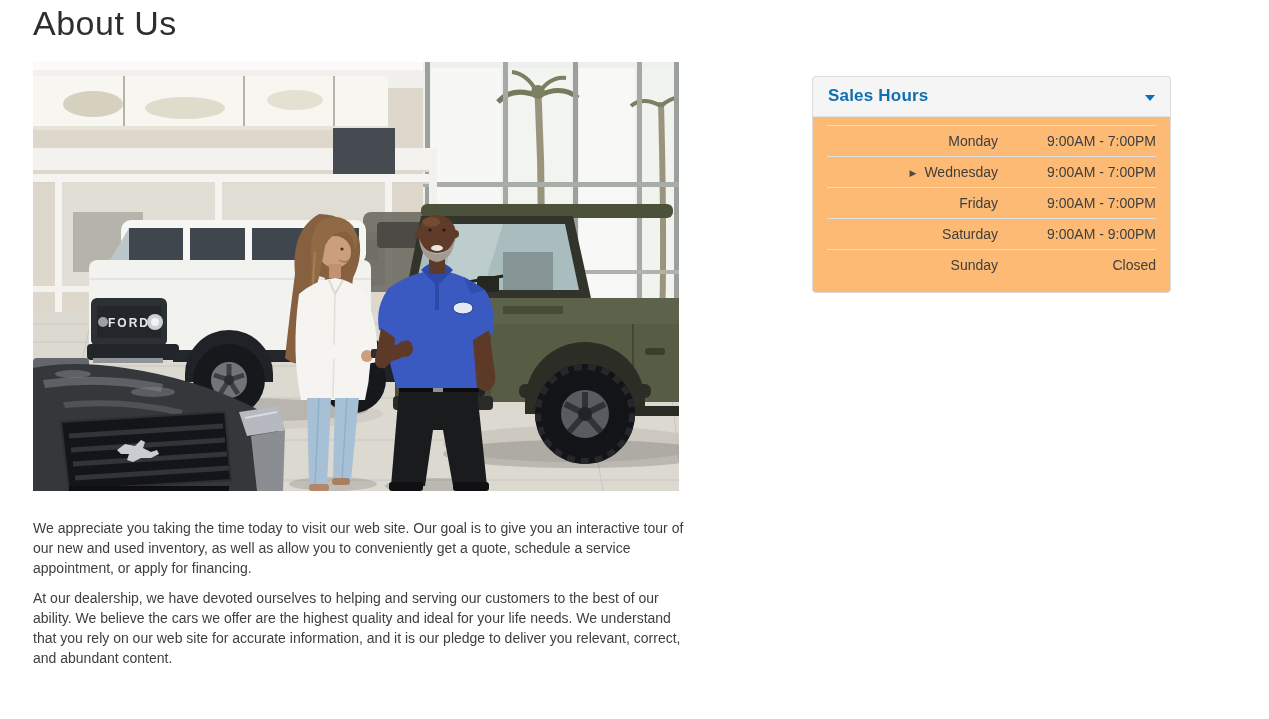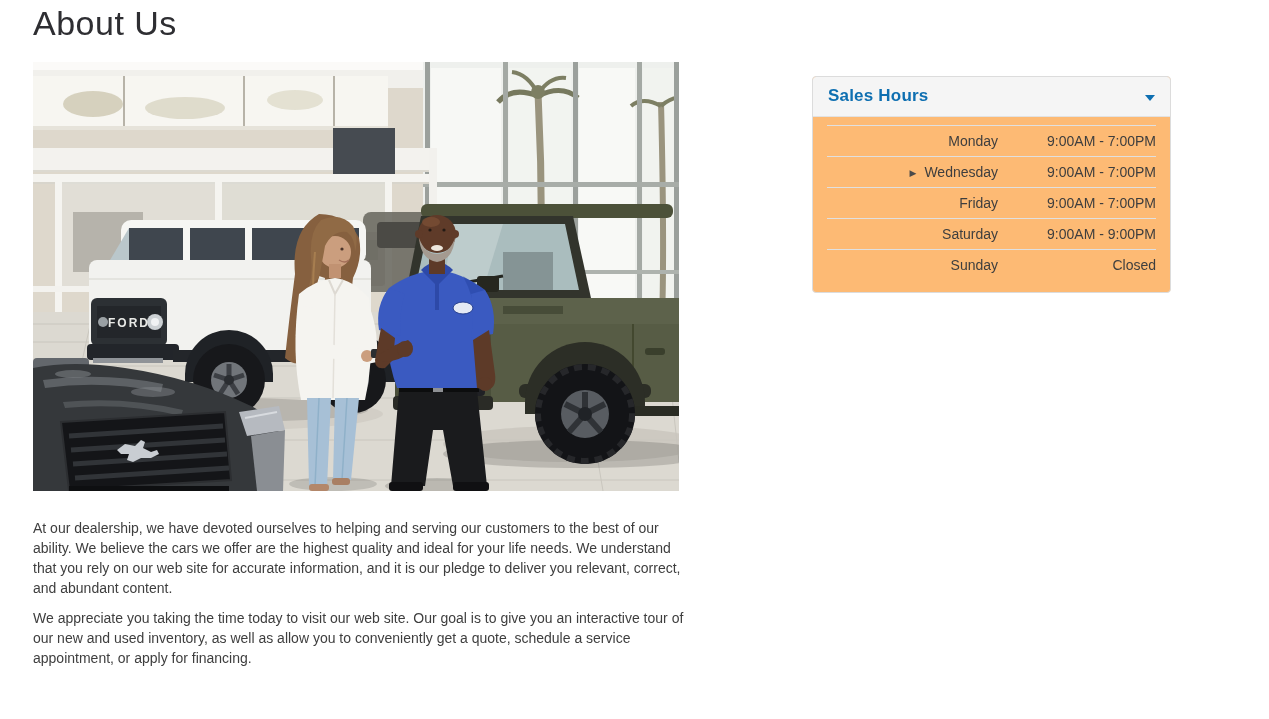--- a/index.html
+++ b/index.html
@@ -281,22 +281,22 @@
           <line x1="40" y1="402" x2="194" y2="392"></line>
           <line x1="42" y1="416" x2="196" y2="406"></line>
         </g>
         <path d="M84,388 l8,-6 l10,2 l6,-6 l4,2 l-2,6 l8,4 l6,-2 l2,4 l-8,4 l-10,0 l-8,4 l-6,-2 l2,-6 l-8,0 Z" fill="#c9cdd2"></path>
         <rect x="36" y="424" width="160" height="5" fill="#0e0f11"></rect>
       </g>
     </svg>
   </div>
 
   <div class="text-block">
+    <p>We appreciate you taking the time today to visit our web site. Our goal is to give you an interactive tour of our new and used inventory, as well as allow you to conveniently get a quote, schedule a service appointment, or apply for financing.</p>
     <p>At our dealership, we have devoted ourselves to helping and serving our customers to the best of our ability. We believe the cars we offer are the highest quality and ideal for your life needs. We understand that you rely on our web site for accurate information, and it is our pledge to deliver you relevant, correct, and abundant content.</p>
-    <p>We appreciate you taking the time today to visit our web site. Our goal is to give you an interactive tour of our new and used inventory, as well as allow you to conveniently get a quote, schedule a service appointment, or apply for financing.</p>
   </div>
 
   <aside class="hours-col">
 
     <section class="panel expanded">
       <div class="panel-header">
         <span class="panel-title">Sales Hours</span>
         <span class="caret"></span>
       </div>
       <div class="panel-body">

